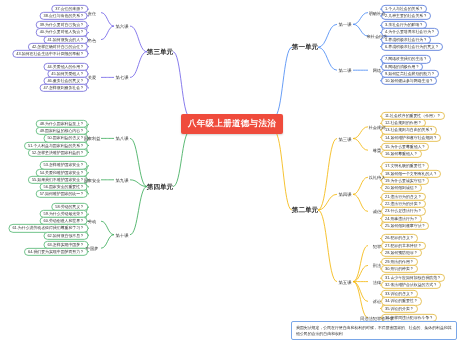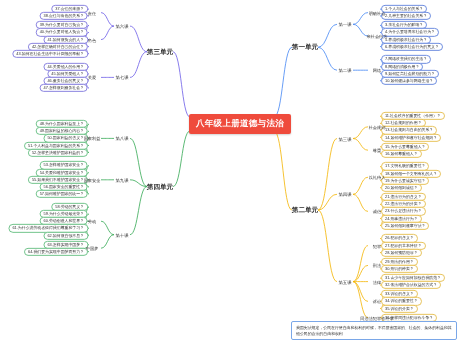--- a/index.html
+++ b/index.html
@@ -186,21 +186,21 @@
       <path d="M 83 248.19999999999985 C 86 248.19999999999985, 86 244.59999999999985, 89 244.59999999999985" fill="none" stroke="#34a853" stroke-width="0.8"></path>
       <path d="M 83 248.19999999999985 C 86 248.19999999999985, 86 251.79999999999984, 89 251.79999999999984" fill="none" stroke="#34a853" stroke-width="0.8"></path>
       <path d="M 114 234.69999999999987 C 107.5 234.69999999999987, 107.5 221.19999999999987, 101 221.19999999999987" fill="none" stroke="#34a853" stroke-width="0.8"></path>
       <path d="M 114 234.69999999999987 C 107.5 234.69999999999987, 107.5 248.19999999999985, 101 248.19999999999985" fill="none" stroke="#34a853" stroke-width="0.8"></path>
       <path d="M 147 186.54999999999993 C 138.5 186.54999999999993, 138.5 138.39999999999998, 130 138.39999999999998" fill="none" stroke="#34a853" stroke-width="0.8"></path>
       <path d="M 147 186.54999999999993 C 138.5 186.54999999999993, 138.5 179.79999999999993, 130 179.79999999999993" fill="none" stroke="#34a853" stroke-width="0.8"></path>
       <path d="M 147 186.54999999999993 C 138.5 186.54999999999993, 138.5 234.69999999999987, 130 234.69999999999987" fill="none" stroke="#34a853" stroke-width="0.8"></path>
       <path d="M 190 131 C 181.5 131, 181.5 186.54999999999993, 173 186.54999999999993" fill="none" stroke="#34a853" stroke-width="0.8"></path>
     </svg>
   <div id="nodes">
-      <div class="node root" style="left: 240px; top: 124px; font-family: Liberation Serif, serif;">八年级上册道德与法治</div>
+      <div class="node root" style="left: 232px; top: 124px; font-family: Liberation Serif, serif;">八年级上册道德与法治</div>
       <div class="node leaf c-blue right" style="left: 381px; top: 9px;">1.个人与社会的关系？</div>
       <div class="node leaf c-blue right" style="left: 381px; top: 16.2px;">2.几种主要的社会关系？</div>
       <div class="node lvl3 right" style="left: 377px; top: 12.6px;">明确社会</div>
       <div class="node leaf c-blue right" style="left: 381px; top: 25.2px;">3.亲社会行为的影响？</div>
       <div class="node leaf c-blue right" style="left: 381px; top: 32.4px;">4.为什么要培养亲社会行为？</div>
       <div class="node leaf c-blue right" style="left: 381px; top: 39.6px;">5.养成积极亲社会行为？</div>
       <div class="node leaf c-blue right" style="left: 381px; top: 46.8px;">6.养成积极亲社会行为的意义？</div>
       <div class="node lvl3 right" style="left: 377px; top: 36px;">亲社会行为</div>
       <div class="node lvl2 right" style="left: 345px; top: 24.3px;">第一课</div>
       <div class="node leaf c-blue right" style="left: 381px; top: 59.4px;">7.网络改变我们的生活？</div>

